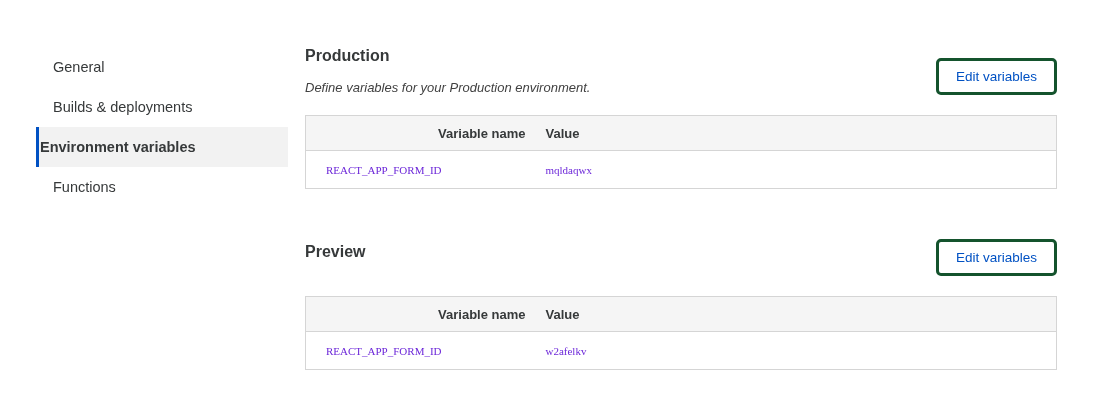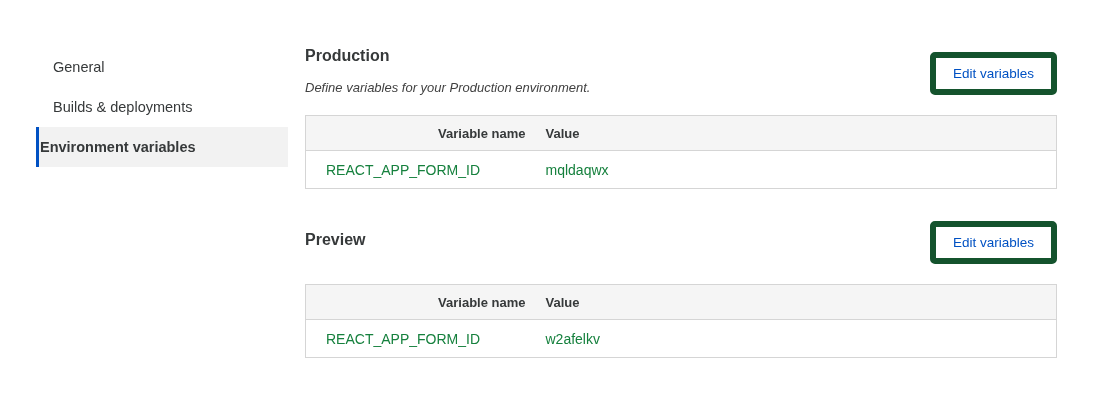--- a/index.html
+++ b/index.html
@@ -22,42 +22,42 @@
   }
   .nav-item.active {
     background: #f2f2f2;
     border-left: 3px solid #0051c3;
     padding-left: 1px;
     font-weight: bold;
   }
 
   
   .content { flex: 1; margin-left: 17px; margin-right: 43px; }
-  .section + .section { margin-top: 32px; }
+  .section + .section { margin-top: 50px; }
 
   .section-header {
     display: flex;
     justify-content: space-between;
     align-items: flex-end;
     margin-bottom: 20px;
   }
   .section-title {
     font-size: 16px;
     font-weight: bold;
     color: #36393a;
     margin-bottom: 15px;
   }
   .section-desc {
     font-size: 13px;
     color: #414141;
     font-style: italic;
   }
   .edit-btn {
     background: #ffffff;
-    border: 6px solid #14532d;
+    border: 3px solid #14532d;
     color: #0051c3;
     font-family: "Liberation Sans", sans-serif;
     font-size: 13.5px;
     padding: 8px 17px;
     border-radius: 5px;
     cursor: pointer;
     white-space: nowrap;
   }
 
   
@@ -70,42 +70,45 @@
   table.vars th {
     text-align: left;
     font-size: 13px;
     font-weight: bold;
     color: #36393a;
     height: 35px;
     padding: 0 0 0 20px;
     border-bottom: 1px solid #d5d5d5;
   }
   table.vars td {
-    font-family: Liberation Sans, sans-serif;
-    font-size: 14px;
-    color: #15803d;
+    font-family: Liberation Serif, serif;
+    font-size: 11px;
+    color: #6d28d9;
     height: 38px;
     padding: 0 0 0 20px;
   }
   table.vars .col-name { width: 220px; text-align: right; }
 </style>
 </head>
 <body>
 
 <div class="page">
 
   <aside class="sidebar">
     <div class="nav-item">
       <span>General</span>
     </div>
     <div class="nav-item">
       <span>Builds &amp; deployments</span>
     </div>
     <div class="nav-item active">
       <span>Environment variables</span>
+    </div>
+    <div class="nav-item">
+      <span>Functions</span>
     </div>
   </aside>
 
   <main class="content">
 
     <section class="section">
       <div class="section-header">
         <div>
           <h2 class="section-title">Production</h2>
           <div class="section-desc">Define variables for your Production environment.</div>

